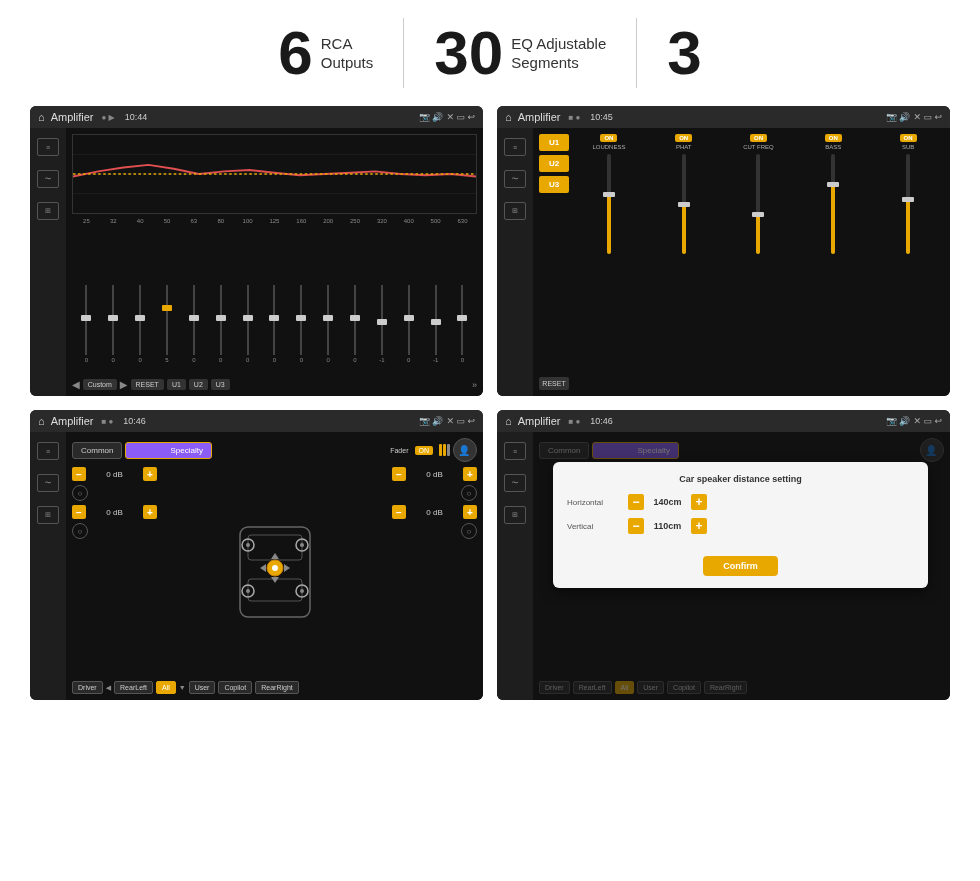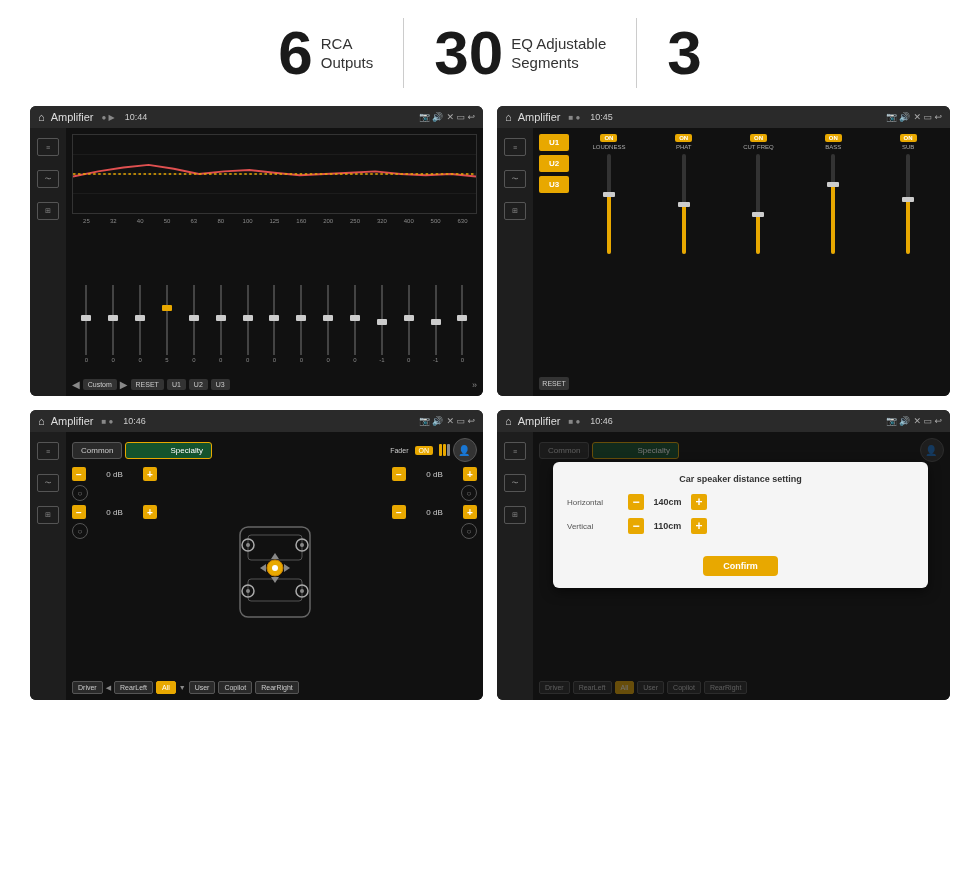--- a/index.html
+++ b/index.html
@@ -298,21 +298,21 @@
     .tab-btn {
       font-size: 8px;
       padding: 3px 8px;
       border-radius: 3px;
       border: 1px solid #555;
       color: #ccc;
       background: #2a2a2a;
       text-align: center;
     }
     .tab-btn.active {
-      background: #14532d;
+      background: #8b5cf6;
       color: #fff;
       border-color: #e8a800;
       padding-left: 44px;
     }
     .fader-row {
       display: flex;
       align-items: center;
       gap: 6px;
       font-size: 8px;
       color: #ccc;

